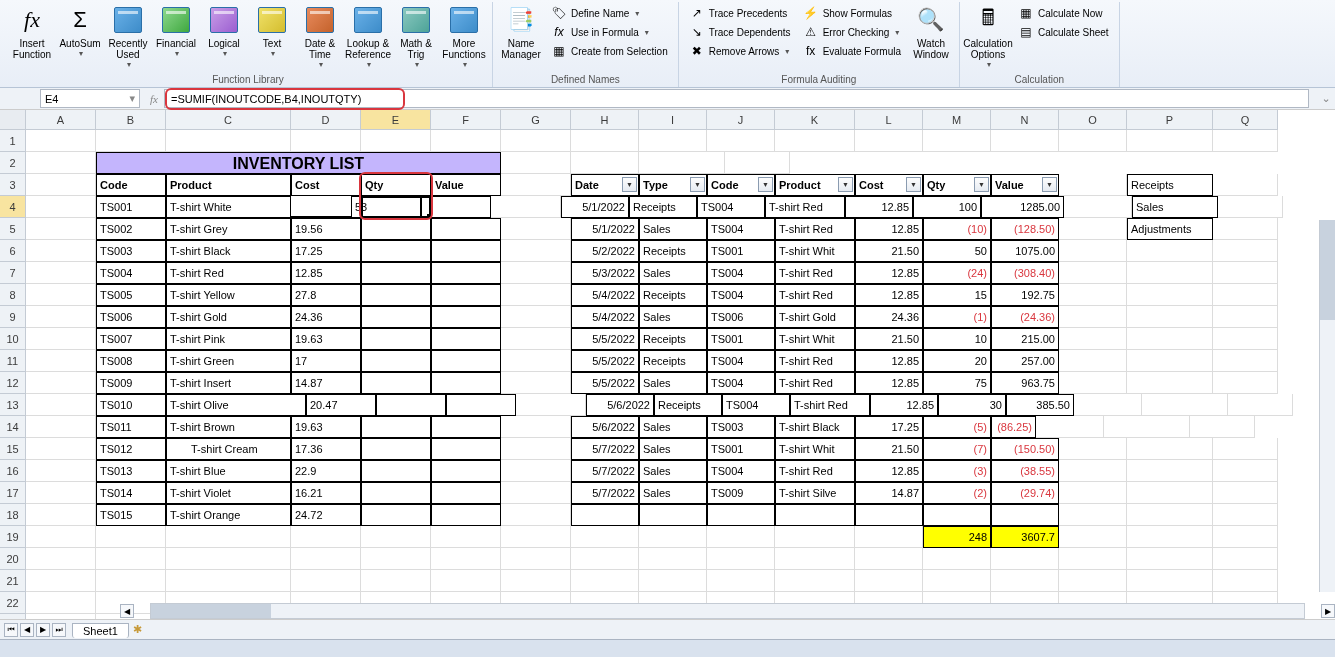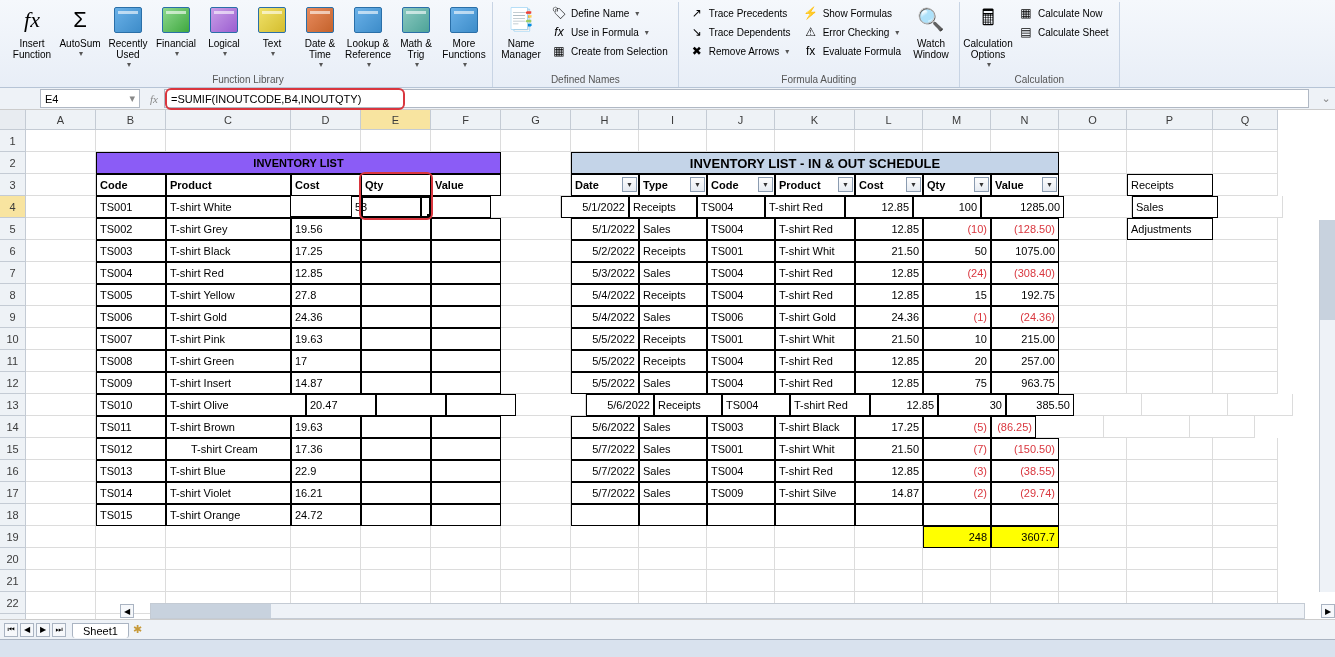--- a/index.html
+++ b/index.html
@@ -38,21 +38,21 @@
 .col-h.sel { background: #f8e4a0; }
 .row-headers { position: absolute; left: 0; top: 20px; width: 26px; }
 .row-h { height: 22px; border-right: 1px solid #c4cbd4; border-bottom: 1px solid #c4cbd4; background: #eef2f6; text-align: center; font-size: 11px; color: #3b3b3b; line-height: 22px; }
 .row-h.sel { background: #f8e4a0; }
 .cells { position: absolute; left: 26px; top: 20px; }
 .row { display: flex; height: 22px; }
 .cell { border-right: 1px solid #dcdcdc; border-bottom: 1px solid #dcdcdc; padding: 0 3px; line-height: 21px; overflow: hidden; white-space: nowrap; font-size: 11px; position: relative; }
 .cell.right { text-align: right; }
 .cell.neg { color: #d9363e; }
 .cell.yellow { background: #ffff00; }
-.inv-title { background: #8b5cf6; font-weight: bold; text-align: center; font-size: 11px; border: 1px solid #000; }
+.inv-title { background: #c4b5fd; font-weight: bold; text-align: center; font-size: 16px; border: 1px solid #000; }
 .inv-title-2 { background: #c4d4e8; font-weight: bold; text-align: center; font-size: 13px; border: 1px solid #000; }
 .hdr { font-weight: bold; border: 1px solid #000; background: #fff; }
 .b-all { border: 1px solid #000; }
 .filter-btn { position: absolute; right: 1px; top: 2px; width: 15px; height: 15px; border: 1px solid #8a9bb0; background: linear-gradient(#fdfdfd,#e6ebf2); font-size: 7px; display: flex; align-items: center; justify-content: center; color: #333; }
 .selected-cell { position: absolute; border: 2px solid #000; pointer-events: none; z-index: 5; }
 .sel-handle { position: absolute; right: -3px; bottom: -3px; width: 5px; height: 5px; background: #000; }
 .red-box { position: absolute; border: 2px solid #d9363e; border-radius: 6px; pointer-events: none; z-index: 6; }
 
 
 .sheet-tabs { position: absolute; bottom: 18px; left: 0; right: 0; height: 20px; background: #eef2f7; border-top: 1px solid #ccc; display: flex; align-items: center; padding-left: 4px; }
@@ -300,21 +300,20 @@
         <div class="cell " style="width: 68px;"></div>
         <div class="cell " style="width: 68px;"></div>
         <div class="cell " style="width: 68px;"></div>
         <div class="cell " style="width: 86px;"></div>
         <div class="cell " style="width: 65px;"></div>
       </div>
       <div class="row">
         <div class="cell " style="width: 70px;"></div>
         <div class="cell inv-title" style="width: 405px;">INVENTORY LIST</div>
         <div class="cell " style="width: 70px;"></div>
-        <div class="cell inv-title-2" style="width: 488px;">INVENTORY LIST - IN &amp; OUT SCHEDULE</div>
         <div class="cell " style="width: 68px;"></div>
         <div class="cell " style="width: 86px;"></div>
         <div class="cell " style="width: 65px;"></div>
       </div>
       <div class="row">
         <div class="cell " style="width: 70px;"></div>
         <div class="cell hdr" style="width: 70px;">Code</div>
         <div class="cell hdr" style="width: 125px;">Product</div>
         <div class="cell hdr" style="width: 70px;">Cost</div>
         <div class="cell hdr" style="width: 70px;">Qty</div>

